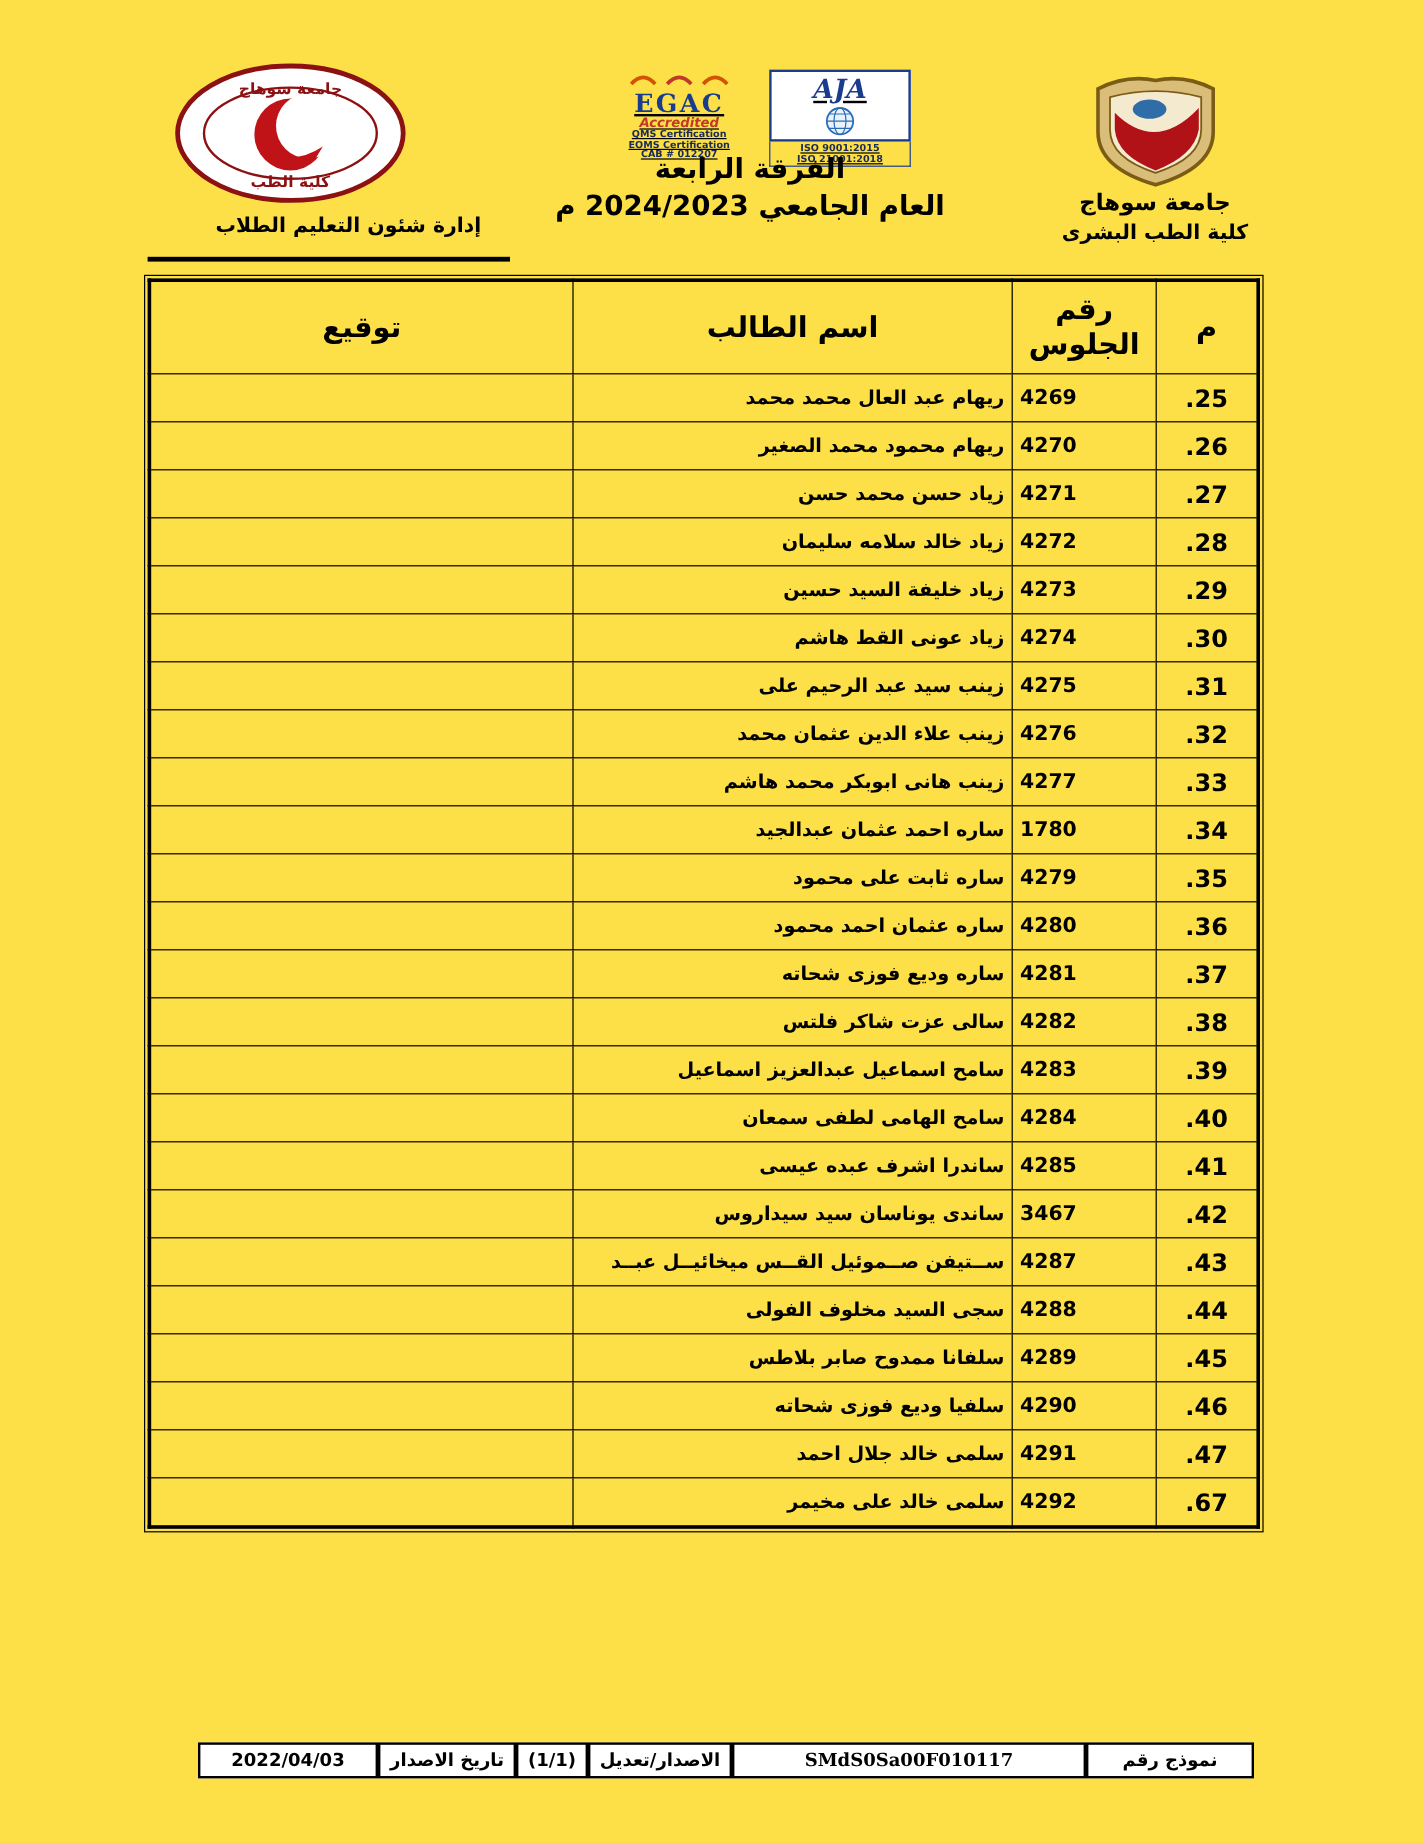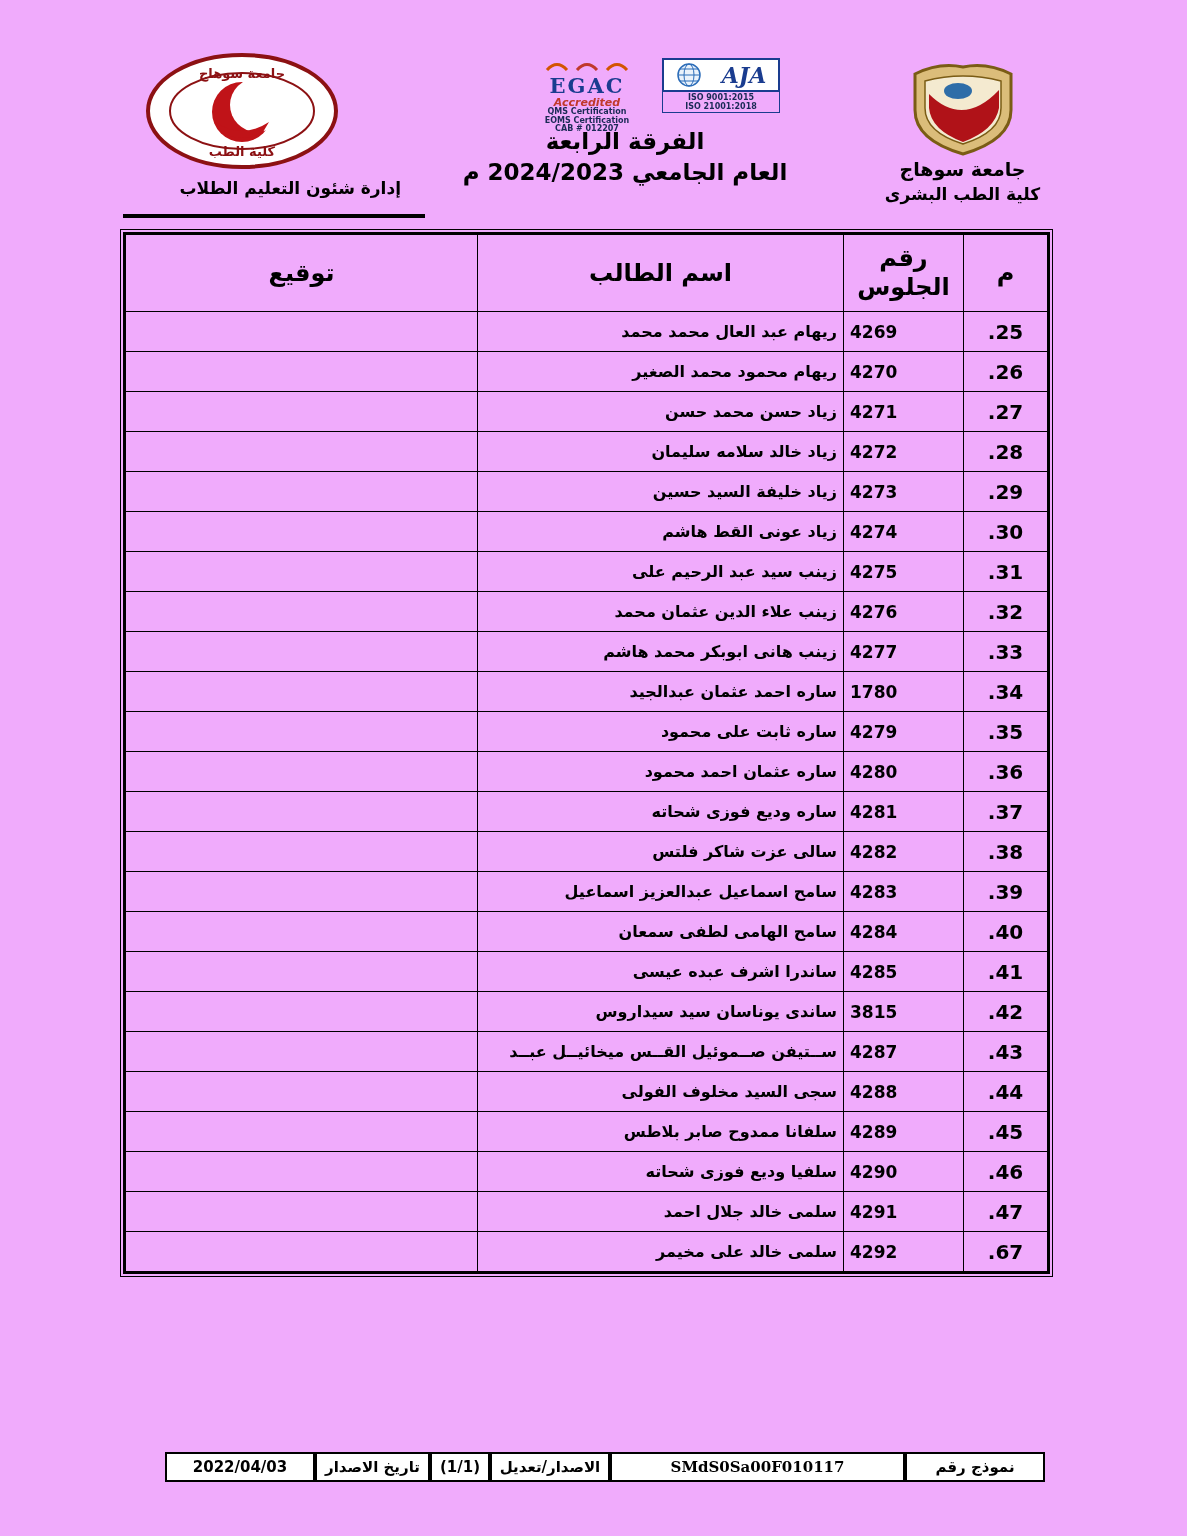--- a/index.html
+++ b/index.html
@@ -1,45 +1,45 @@
 <!DOCTYPE html>
 <html lang="ar" dir="rtl"><head>
 <meta charset="utf-8">
 <style>
   html,body{margin:0;padding:0;background:#ffffff;}
   .page{
     position:relative;
     width:1187px;height:1536px;
-    background:#f0abfc;
+    background:#fde047;
     font-family:"DejaVu Sans",sans-serif;
     color:#000;
     overflow:hidden;
     direction:rtl;
   }
   
   .crescent-logo{position:absolute;left:145px;top:52px;width:195px;height:118px;}
   .dept-label{
     position:absolute;left:133px;top:178px;width:268px;
     font-size:17px;font-weight:bold;direction:rtl;
   }
   .dept-underline{
     position:absolute;left:123px;top:214px;width:302px;height:4px;background:#000;
   }
   .center-logos{
     position:absolute;left:470px;top:58px;width:310px;height:72px;
-    display:flex;flex-direction:row-reverse;justify-content:flex-end;align-items:flex-start;
+    display:flex;flex-direction:row-reverse;justify-content:center;align-items:flex-start;text-decoration:underline;
   }
   .egac-box{width:150px;text-align:center;line-height:1.05;}
   .egac-arcs{height:12px;}
   .egac-name{font-size:21px;font-weight:bold;color:#1a3c8f;letter-spacing:2px;font-family:"DejaVu Serif",serif;}
   .egac-accredited{font-size:11px;font-weight:bold;color:#c0392b;font-style:italic;}
   .egac-line{font-size:8px;color:#1a2a56;font-weight:bold;}
   .aja-box{width:118px;text-align:center;}
   .aja-inner{
-    border:2px solid #1a3c8f;padding:2px 4px;display:flex;align-items:center;justify-content:center;gap:20px;background:#fff;
+    border:2px solid #1a3c8f;padding:2px 4px;display:flex;align-items:center;justify-content:center;gap:0;background:#fff;flex-direction:column;
   }
   .aja-name{font-size:22px;font-weight:bold;font-style:italic;color:#1a3c8f;font-family:"DejaVu Serif",serif;}
   .aja-iso{border:1px solid #1a3c8f;border-top:none;padding:1px 2px;}
   .aja-iso div{font-size:8px;color:#1a2a56;font-weight:bold;line-height:1.15;}
   .center-titles{
     position:absolute;left:430px;top:126px;width:390px;text-align:center;direction:rtl;
   }
   .center-titles .t{font-size:23px;font-weight:bold;line-height:31px;}
   .shield-logo{position:absolute;left:903px;top:58px;width:120px;height:100px;}
   .univ-text{
@@ -265,21 +265,21 @@
           <td class="c-sign"></td>
         </tr>
         <tr>
           <td class="c-serial">41.</td>
           <td class="c-seat">4285</td>
           <td class="c-name">ساندرا اشرف عبده عيسى</td>
           <td class="c-sign"></td>
         </tr>
         <tr>
           <td class="c-serial">42.</td>
-          <td class="c-seat">3815</td>
+          <td class="c-seat">3467</td>
           <td class="c-name">ساندى يوناسان سيد سيداروس</td>
           <td class="c-sign"></td>
         </tr>
         <tr>
           <td class="c-serial">43.</td>
           <td class="c-seat">4287</td>
           <td class="c-name">ســتيفن صــموئيل القــس ميخائيــل عبــد</td>
           <td class="c-sign"></td>
         </tr>
         <tr>

